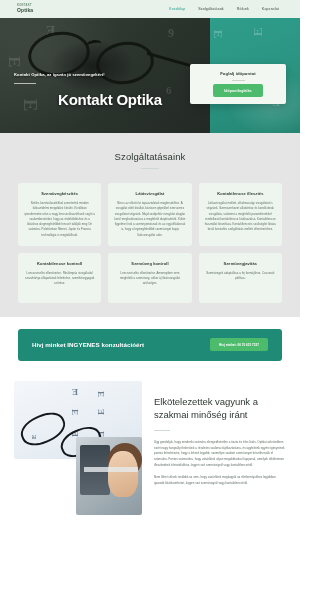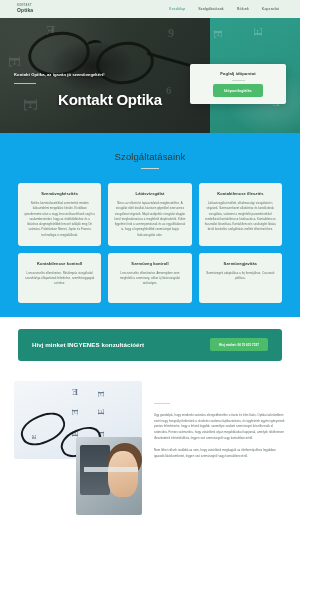--- a/index.html
+++ b/index.html
@@ -84,21 +84,21 @@
   }
   .book-title { font-size: 4.2px; color: #2c3a31; font-weight: 700; letter-spacing: .1px; }
   .book-rule { width: 13px; height: .8px; background: #c6d6c9; }
   .btn-green {
     background: #4cbb6b; color: #ffffff; font-size: 3.4px; font-weight: 700;
     padding: 4.5px 11px; border: none; border-radius: 2px; letter-spacing: .15px;
     cursor: pointer; white-space: nowrap;
   }
 
   
-  .services { padding: 18px 0 14px; background: #0ea5e9; }
+  .services { padding: 18px 0 14px; background: #e5e5e5; }
   .sec-title {
     text-align: center; font-size: 9.5px; color: #2f3a33; font-weight: 400; letter-spacing: .1px;
   }
   .sec-rule { width: 18px; height: 1px; background: #cfd8d1; margin: 6px auto 0; }
   .grid { display: grid; grid-template-columns: repeat(3, 1fr); gap: 7px; padding: 14px 18px 0; }
   .card {
     background: #eef5ef; border-radius: 3px; padding: 8px 6px;
     display: flex; flex-direction: column; align-items: center;
   }
   .card.short { min-height: 50px; }
@@ -272,19 +272,20 @@
         <div class="spec2 b"></div>
       </div>
       <div class="photo-exam">
         <div class="exam-dev"></div>
         <div class="exam-hair"></div>
         <div class="exam-head"></div>
         <div class="exam-bar"></div>
       </div>
     </div>
     <div class="about-copy">
+      <h2 class="about-title">Elkötelezettek vagyunk a szakmai minőség iránt</h2>
       <div class="about-rule"></div>
       <p class="about-p">Úgy gondoljuk, hogy mindenki számára elengedhetetlen a tiszta és éles látás. Optikai üzletünkben ezért nagy hangsúlyt fektetünk a részletes szakmai tájékoztatásra, és ügyfeleink egyéni igényeinek pontos felmérésére, hogy a lehető legjobb, személyre szabott szemüveget készíthessük el számukra. Fontos számunkra, hogy vásárlóink olyan megoldásokat kapjanak, amelyek tökéletesen illeszkednek életvitelükhöz, legyen szó szemüvegről vagy kontaktlencséről.</p>
       <p class="about-p">Nem lőhet célunk továbbá az sem, hogy vásárlóink megkapják az életformájukhoz legjobban igazodó látáskomfortot, legyen szó szemüvegről vagy kontaktlencséről.</p>
     </div>
   </section>
 
 </div>
 
 </body></html>

